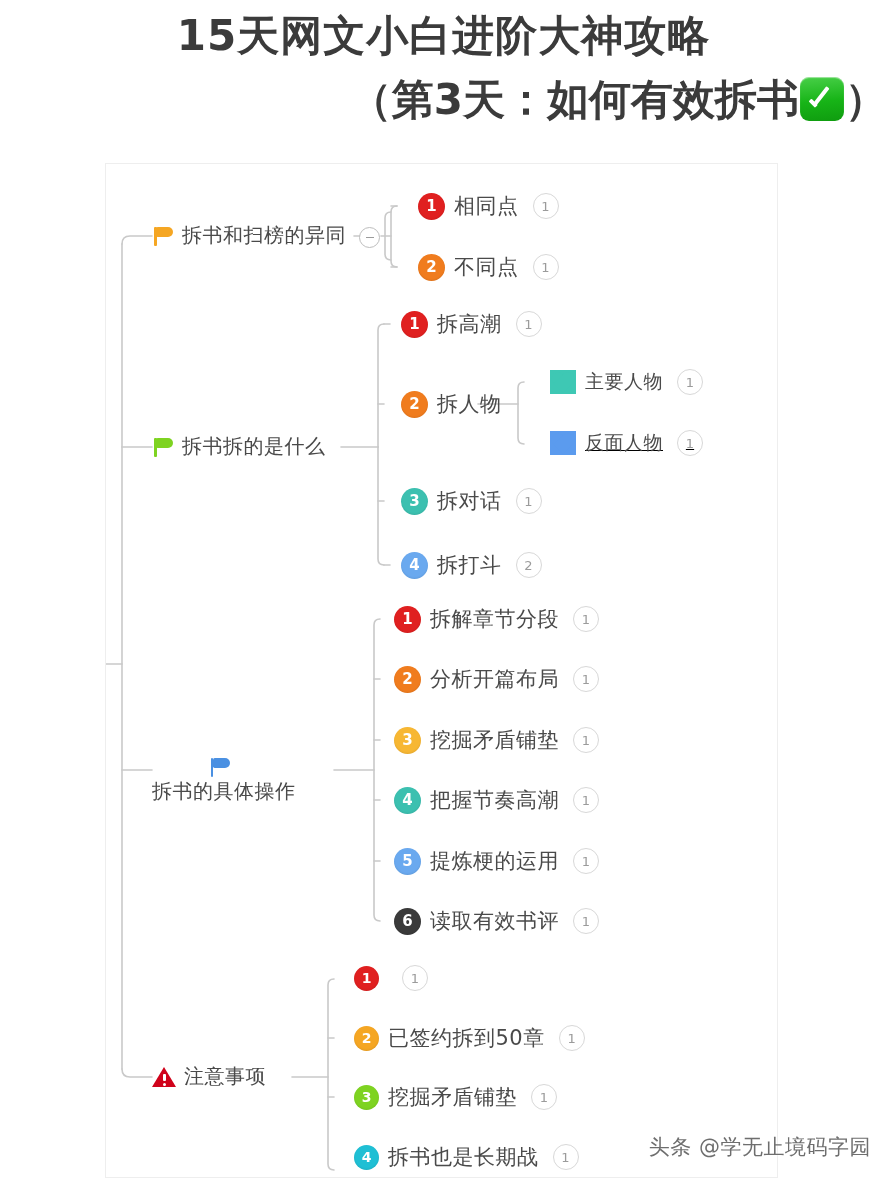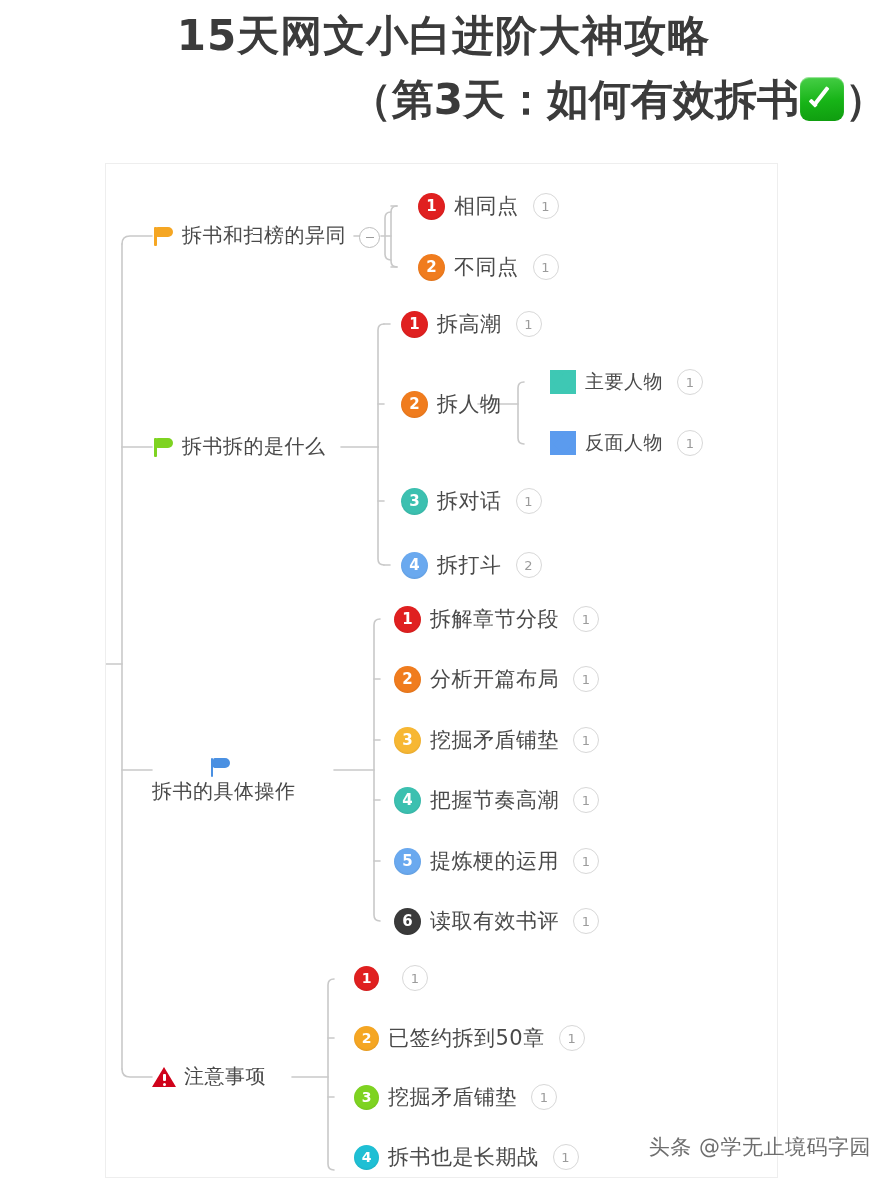--- a/index.html
+++ b/index.html
@@ -224,21 +224,21 @@
     </div>
     <div class="node l2" style="left:295px;top:226px;">
       <span class="chip" style="background:#f07c1e">2</span>
       <span class="node-label">拆人物</span>
     </div>
     <div class="node l3" style="left:444px;top:205px;">
       <span class="heart" style="background:#3ec8b4"></span>
       <span class="node-label">主要人物</span>
       <span class="count">1</span>
     </div>
-    <div class="node l3" style="left:444px;top:266px;">
+    <div class="node l3" style="left:444px;top:266px;text-decoration:underline;">
       <span class="heart" style="background:#5b9bee"></span>
       <span class="node-label">反面人物</span>
       <span class="count">1</span>
     </div>
     <div class="node l2" style="left:295px;top:323px;">
       <span class="chip" style="background:#3cc0b0">3</span>
       <span class="node-label">拆对话</span>
       <span class="count">1</span>
     </div>
     <div class="node l2" style="left:295px;top:387px;">

